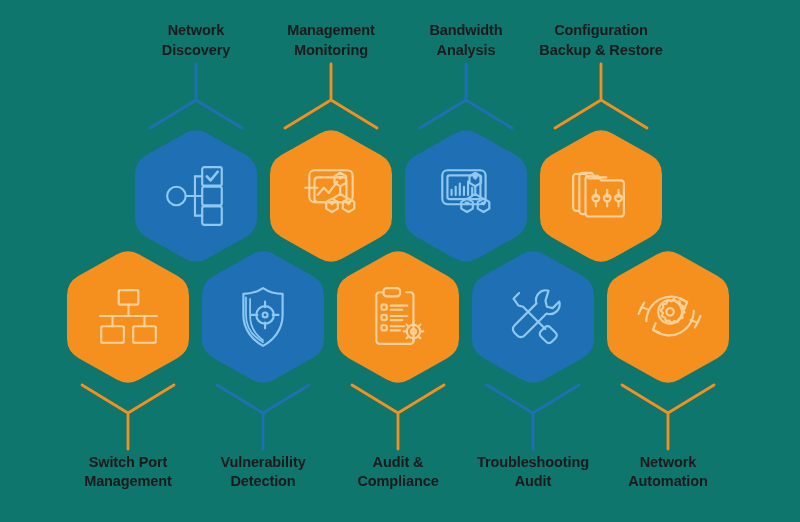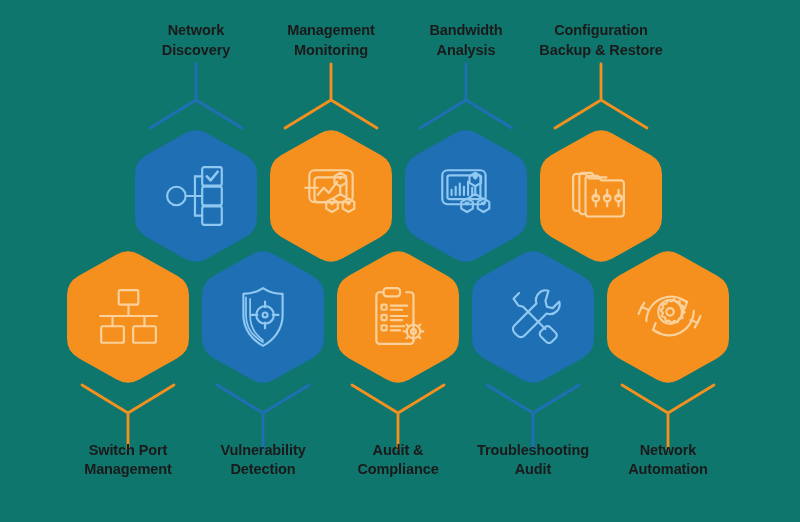--- a/index.html
+++ b/index.html
@@ -73,21 +73,21 @@
     left: -105px;
     text-align: center;
     color: #1a1a1a;
     font-size: 14.5px;
     font-weight: bold;
     line-height: 1.33;
     letter-spacing: -0.1px;
     white-space: pre-line;
   }
   .label-up   { bottom: 136px; }
-  .label-down { top: 124px; }
+  .label-down { top: 136px; }
 </style>
 </head>
 <body>
 
 <div id="stage">
     <div class="node" style="left: 196px; top: 196px;">
       <div class="conn conn-up">
         <svg viewBox="0 0 122 64" width="122" height="64">
     <path d="M61,0 L61,36 M61,36 L15,64 M61,36 L107,64" fill="none" stroke="#1F6FB5" stroke-width="2.8" stroke-linecap="round"></path>
   </svg>

